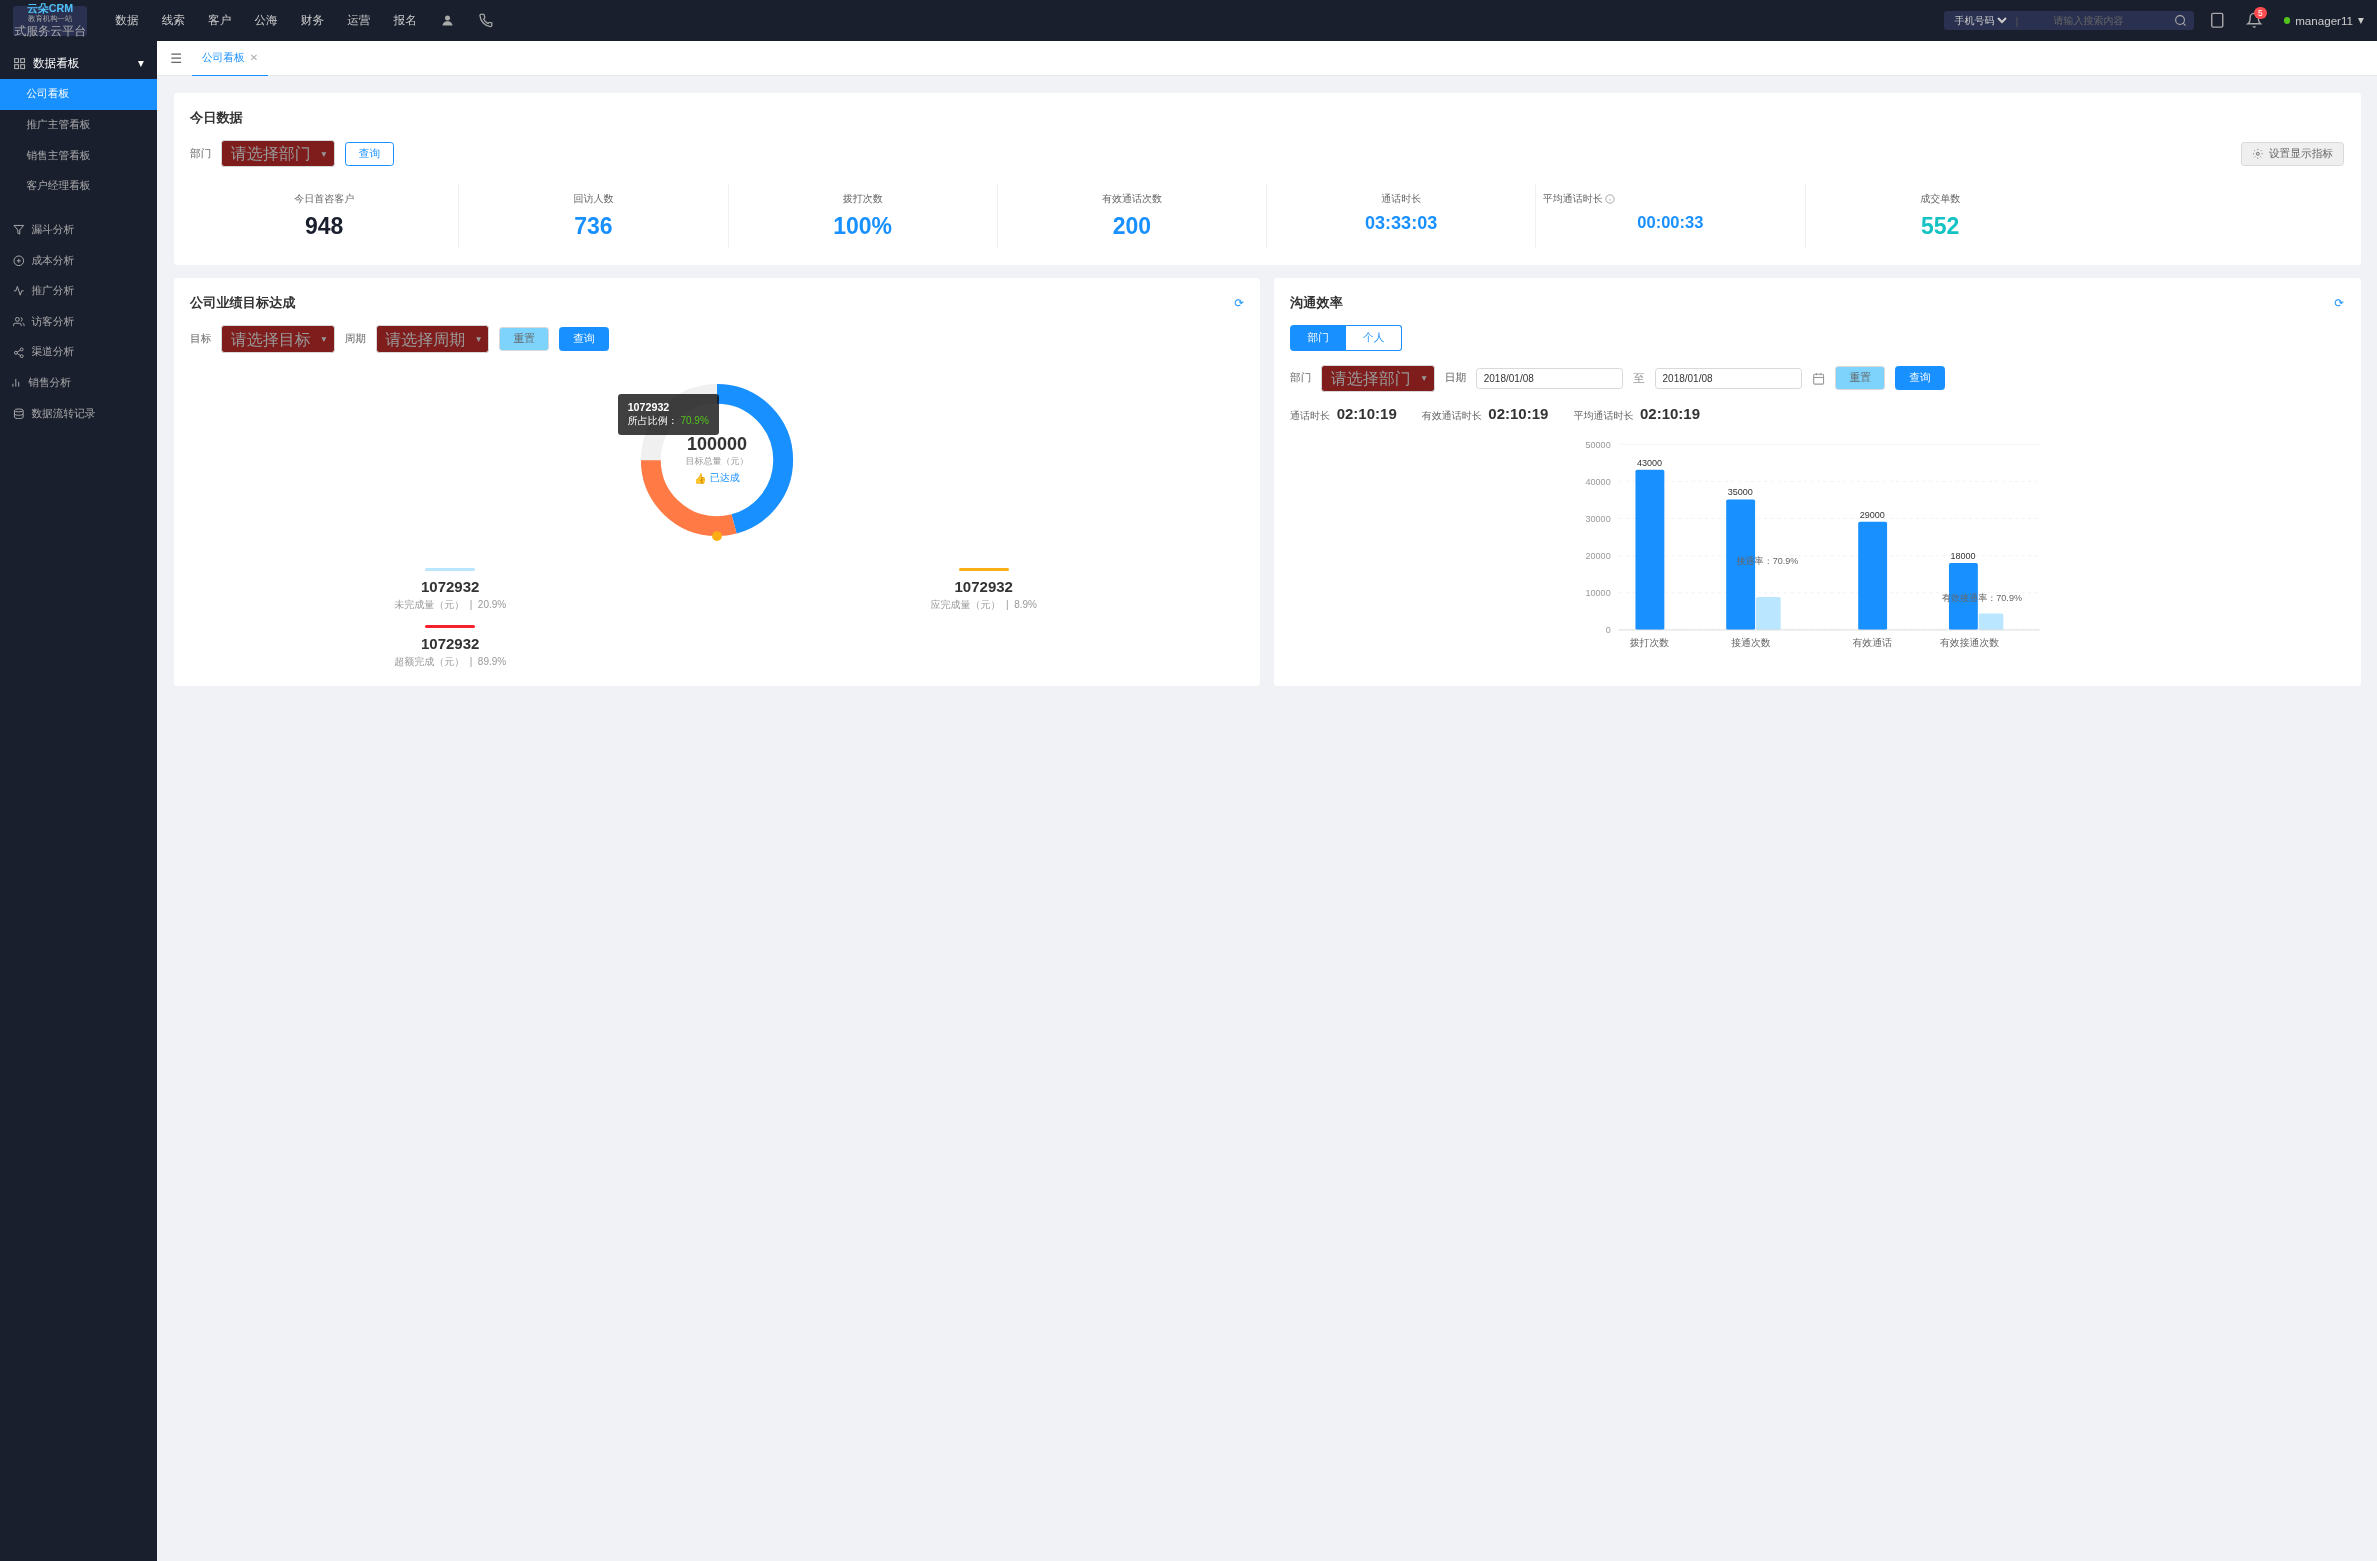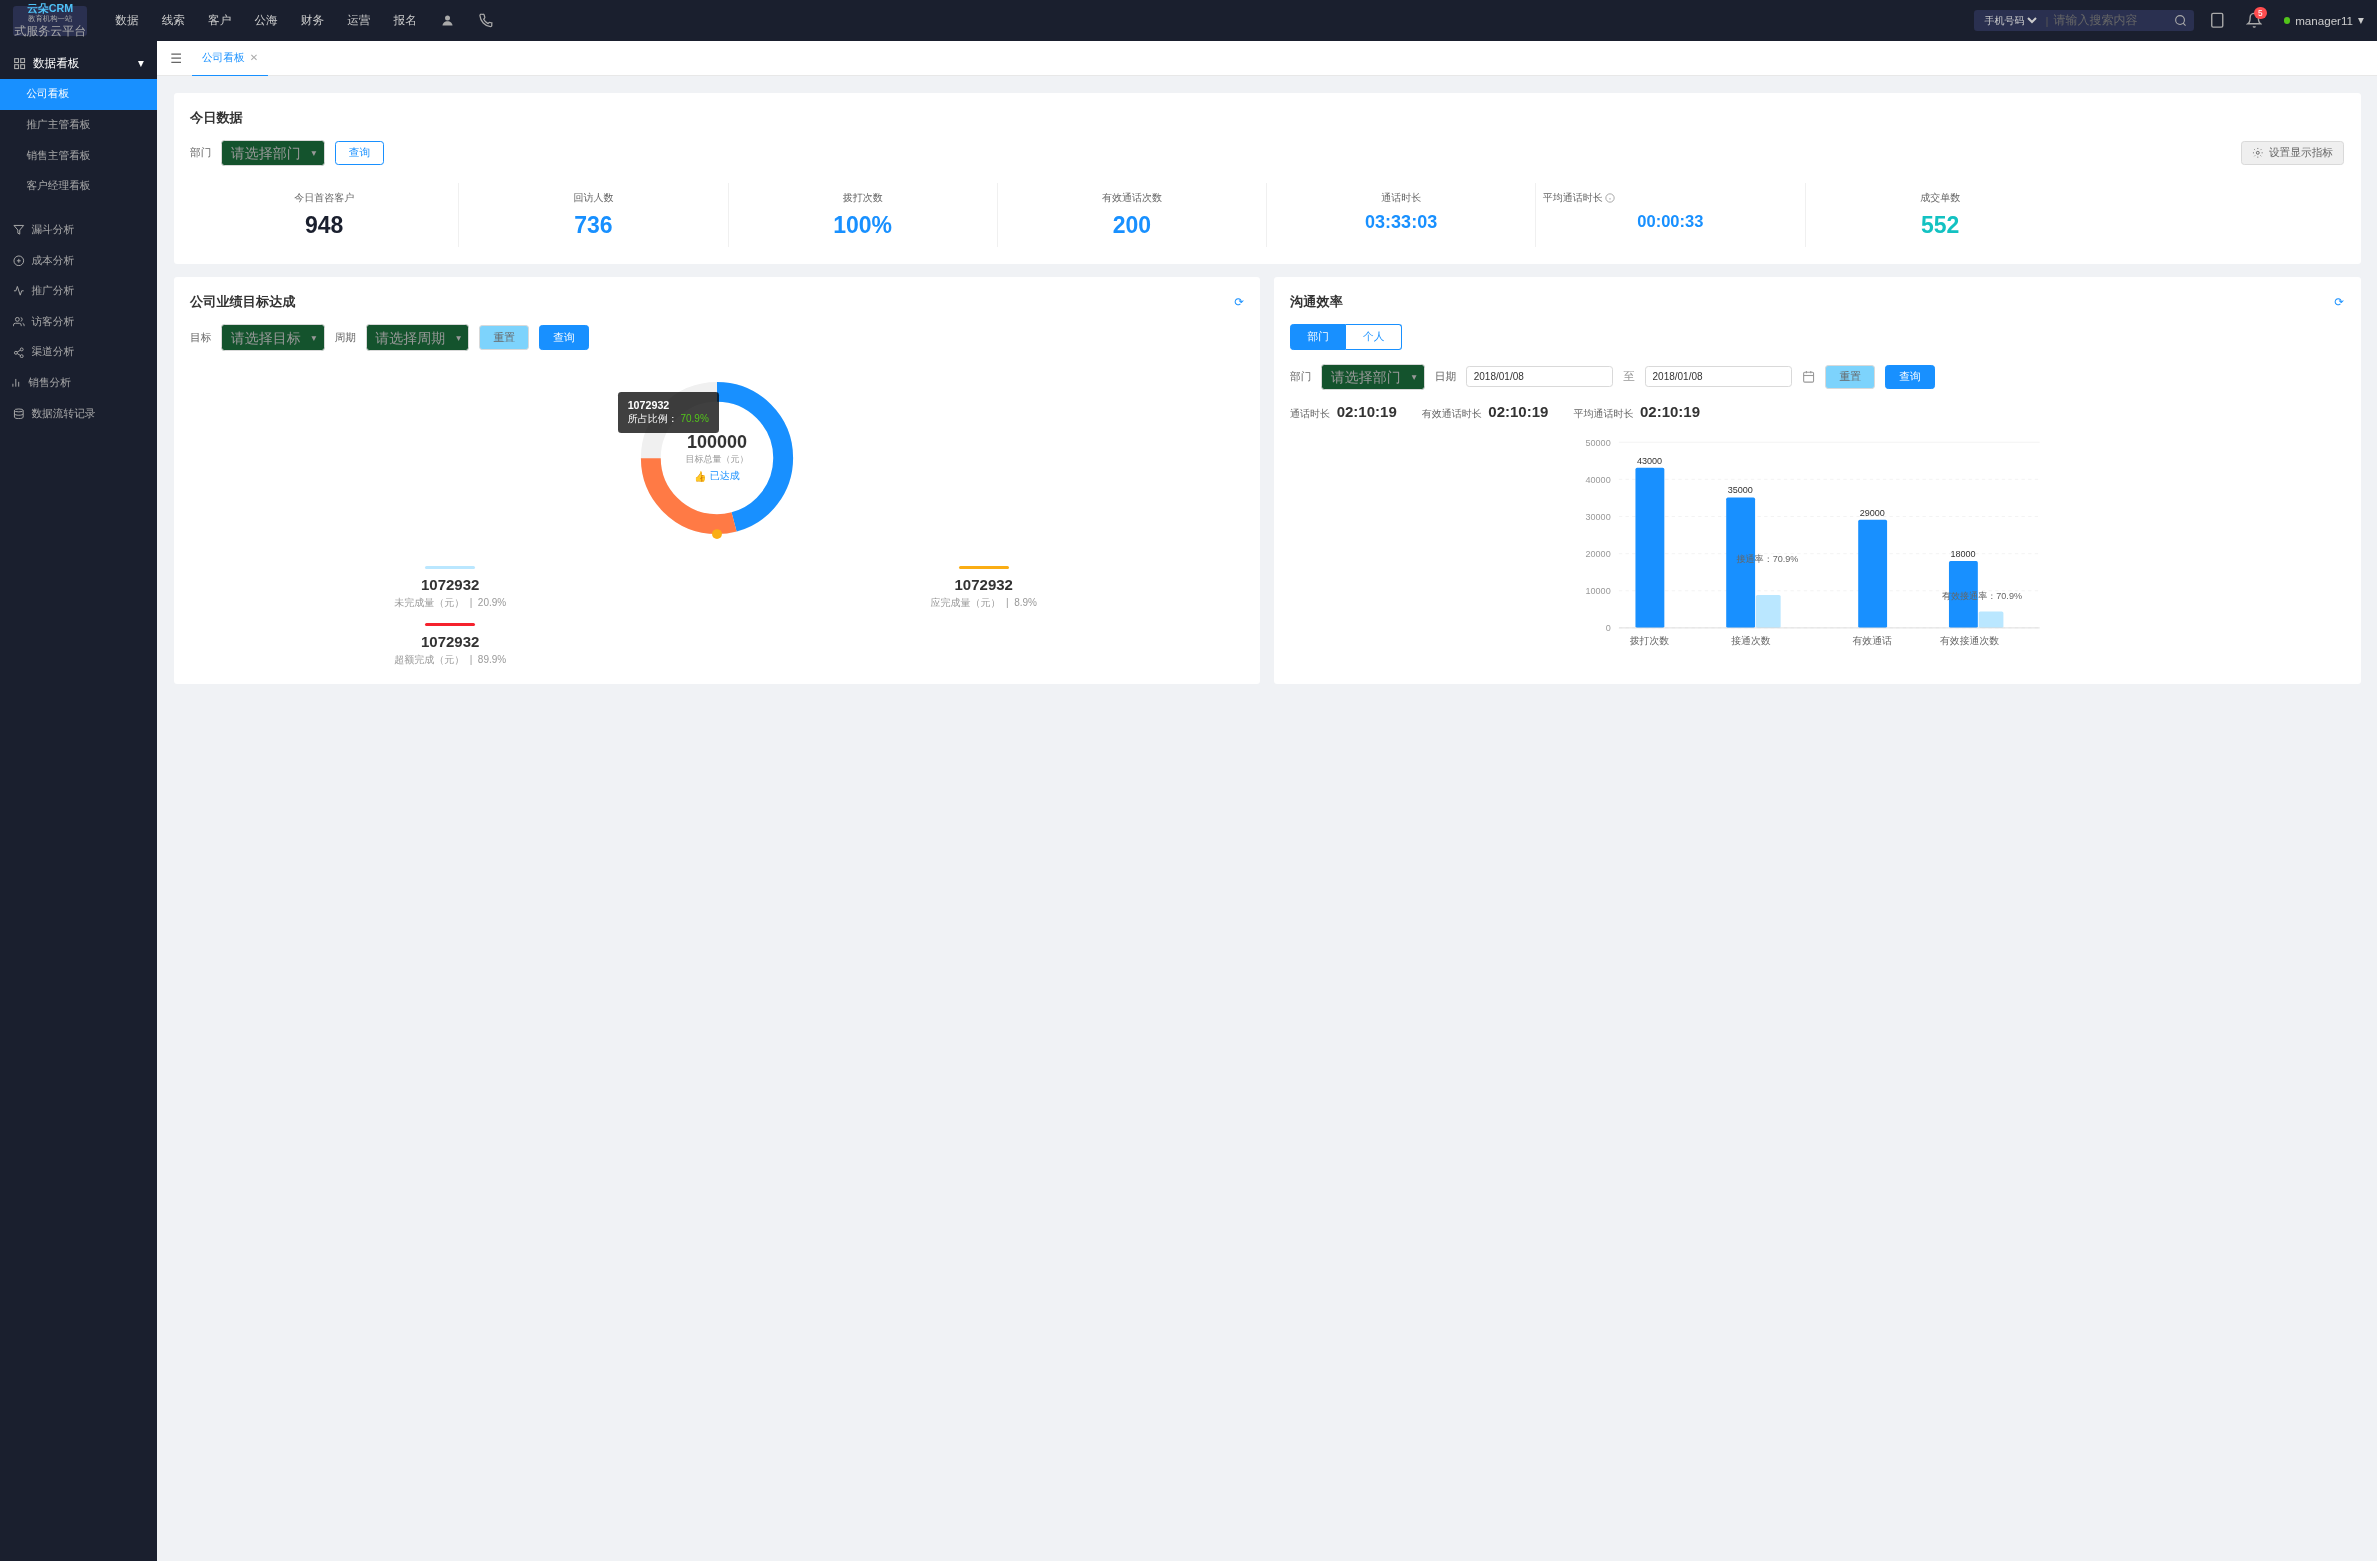--- a/index.html
+++ b/index.html
@@ -59,22 +59,23 @@
       border: none;
       outline: none;
       cursor: pointer;
     }
     .search-divider { color: #555; }
     .search-input {
       background: none;
       border: none;
       outline: none;
       color: #ccc;
-      font-size: 12px;
+      font-size: 10px;
       width: 116px;
+      margin-left: 30px;
     }
     .search-input::placeholder { color: #666; }
     .nav-icon-btn {
       color: #ccc;
       cursor: pointer;
       display: flex;
       align-items: center;
       justify-content: center;
       width: 26.4px;
       height: 26.4px;
@@ -190,23 +191,23 @@
       align-items: center;
       justify-content: space-between;
       margin-bottom: 16.5px;
     }
     .filter-left { display: flex; align-items: center; gap: 10px; }
     .filter-label { color: #666; font-size: 10.7px; }
     .select-box {
       border: 0.8px solid #d9d9d9;
       border-radius: 3.3px;
       padding: 4.1px 23px 4.1px 8.3px;
-      font-size: 14px;
+      font-size: 16px;
       color: #999;
-      background: #14532d;
+      background: #7f1d1d;
       appearance: none;
       position: relative;
       cursor: pointer;
       min-width: 99px;
     }
     .select-wrapper { position: relative; display: inline-block; }
     .select-wrapper::after {
       content: '▼';
       position: absolute;
       right: 6.6px;

